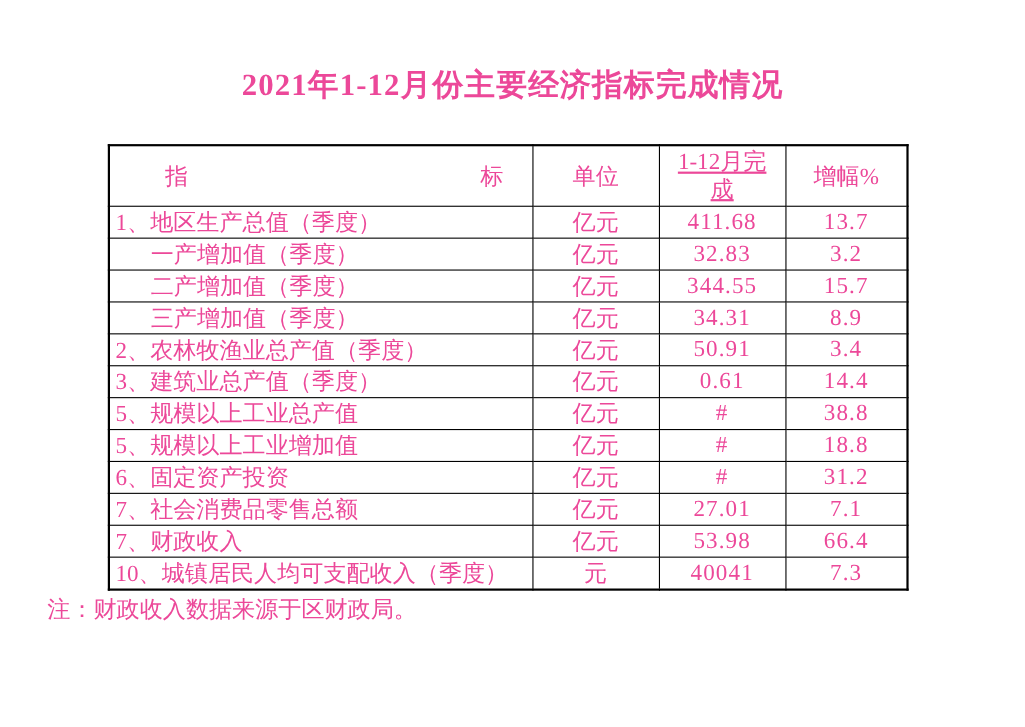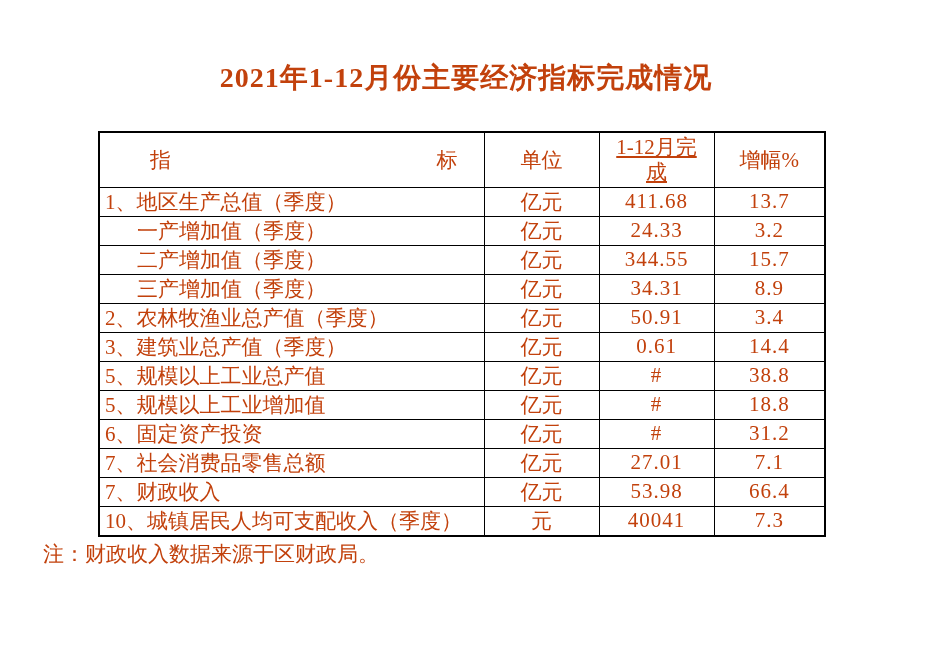--- a/index.html
+++ b/index.html
@@ -7,21 +7,21 @@
     padding: 0;
     background: #ffffff;
   }
   .page {
     position: relative;
     width: 932px;
     height: 661px;
     background: #ffffff;
     overflow: hidden;
     font-family: "Liberation Serif", "DejaVu Serif", serif;
-    color: #c2410c;
+    color: #ec4899;
   }
   .doc-title {
     margin: 0;
     padding-top: 58px;
     text-align: center;
     font-size: 28px;
     font-weight: bold;
     line-height: 40px;
     letter-spacing: 1px;
   }
@@ -119,21 +119,21 @@
     <tbody>
         <tr>
     <td class="c-indicator">1、地区生产总值（季度）</td>
     <td class="c-unit">亿元</td>
     <td class="c-completed">411.68</td>
     <td class="c-growth">13.7</td>
   </tr>
         <tr>
     <td class="c-indicator indent">一产增加值（季度）</td>
     <td class="c-unit">亿元</td>
-    <td class="c-completed">24.33</td>
+    <td class="c-completed">32.83</td>
     <td class="c-growth">3.2</td>
   </tr>
         <tr>
     <td class="c-indicator indent">二产增加值（季度）</td>
     <td class="c-unit">亿元</td>
     <td class="c-completed">344.55</td>
     <td class="c-growth">15.7</td>
   </tr>
         <tr>
     <td class="c-indicator indent">三产增加值（季度）</td>

